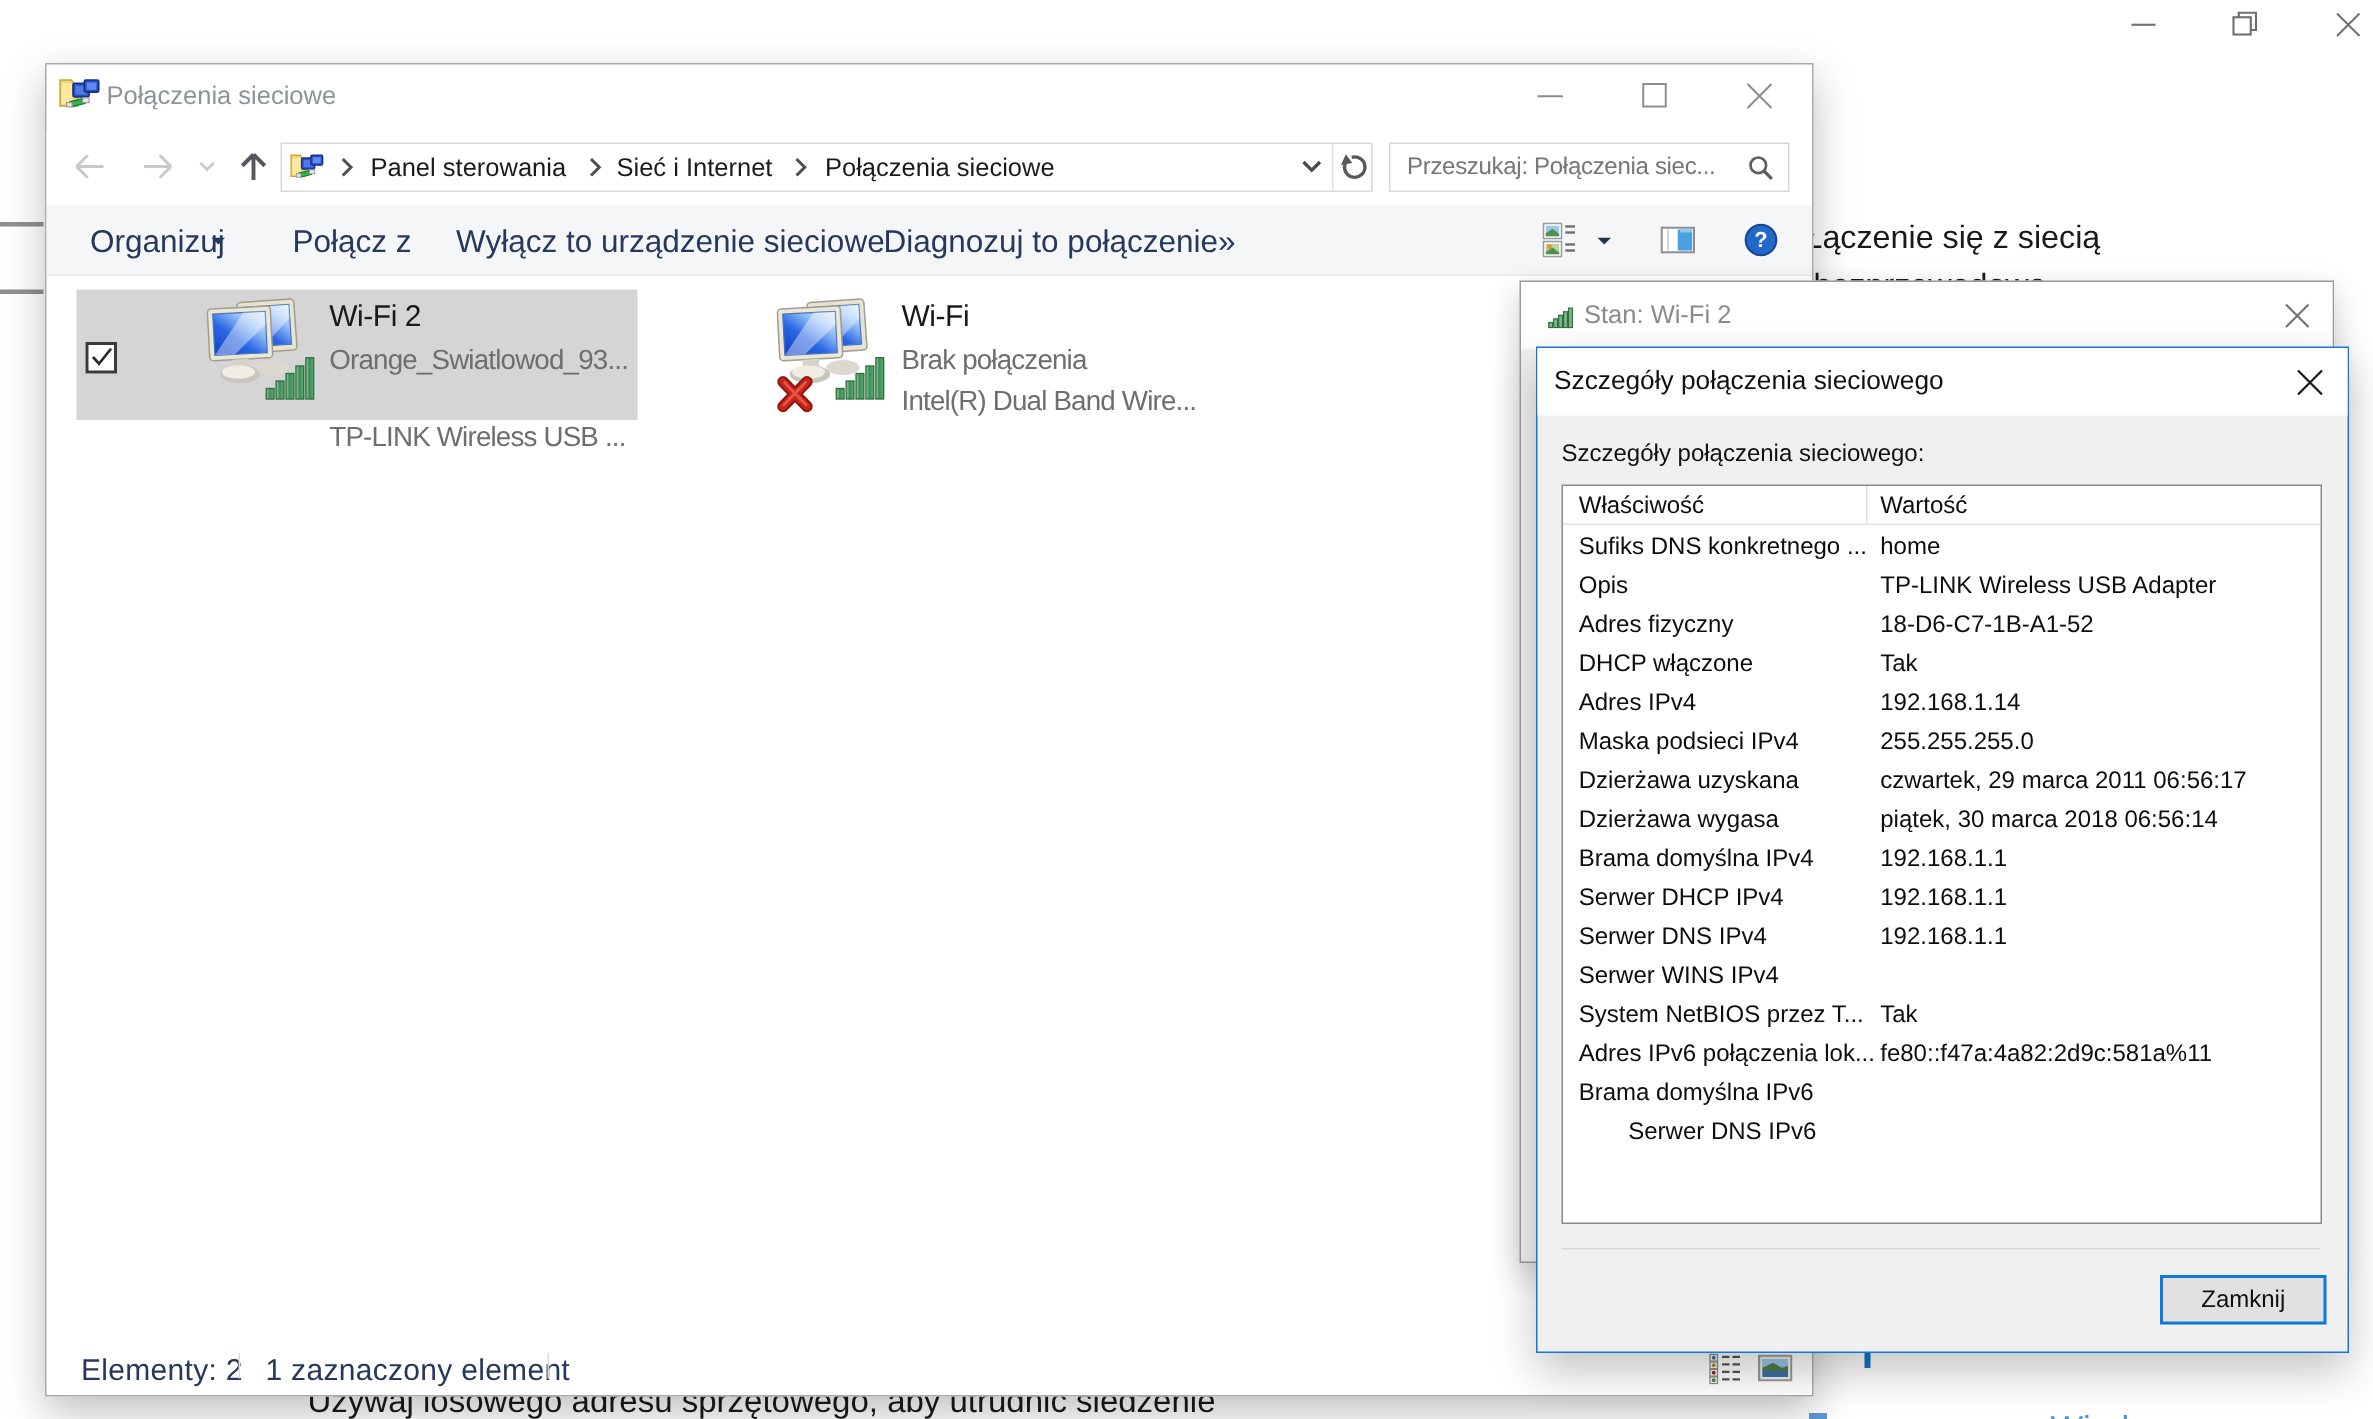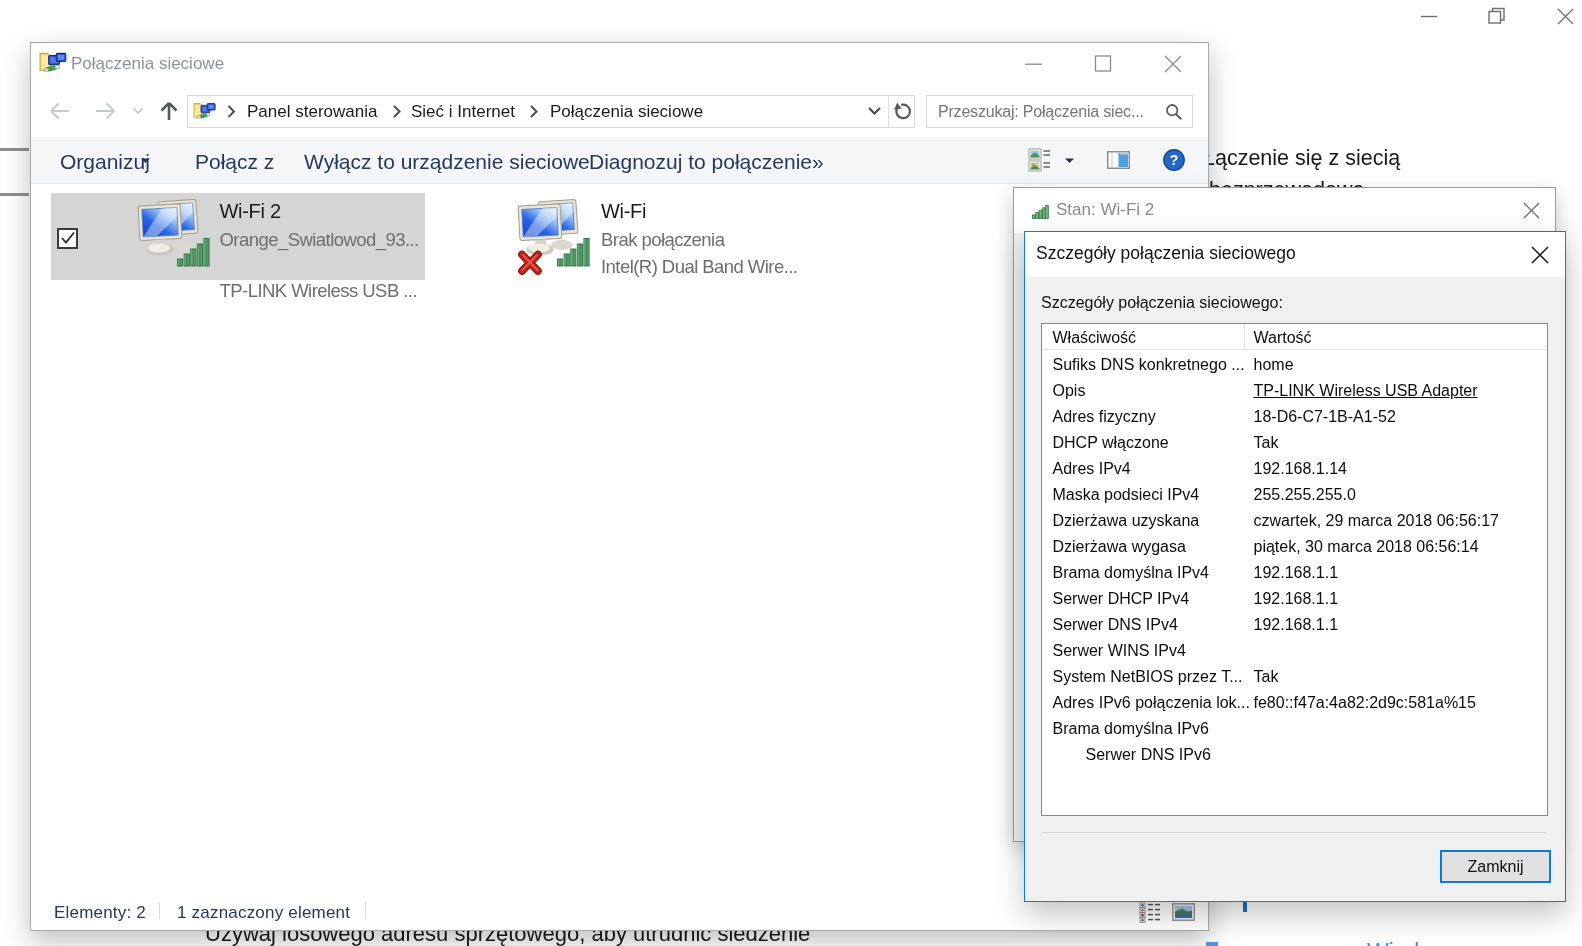--- a/index.html
+++ b/index.html
@@ -22,21 +22,21 @@
     background:#fff; border:1px solid #d8d8d8; }
   .crumb { position:absolute; top:59px; font-size:17px; color:#1b1b1b; line-height:19px; white-space:nowrap; }
   .toolbar { position:absolute; left:0; top:94px; width:100%; height:47px;
     background:#f5f6f7; border-bottom:1px solid #e8eaeb; }
   .tbtxt { position:absolute; top:109px; font-size:21px; color:#26395c; line-height:19px; white-space:nowrap; }
   .item-sel { position:absolute; left:20px; top:150px; width:374px; height:87px; background:#d5d5d5; }
   .itxt1 { position:absolute; font-size:20px; line-height:27px; color:#1a1a1a; white-space:nowrap; letter-spacing:-0.3px; }
   .itxt2 { position:absolute; font-size:18.5px; line-height:27px; color:#6e6e6e; white-space:nowrap; letter-spacing:-0.55px; }
   .checkbox { position:absolute; left:26px; top:185px; width:21px; height:21px;
     background:#fff; border:2px solid #3a3a3a; }
-  .statustxt { position:absolute; font-size:17px; letter-spacing:0.2px; color:#26395c; white-space:nowrap; }
+  .statustxt { position:absolute; font-size:20px; letter-spacing:0.2px; color:#26395c; white-space:nowrap; }
   .statussep { position:absolute; width:1px; height:17px; background:#dcdcdc; }
   
   #stan { position:absolute; left:1013px; top:187px; width:543px; height:655px;
     background:#f0f0f0; border:1px solid #9b9b9b;
     box-shadow:0 8px 20px rgba(0,0,0,.22); }
   #stan .cap { position:absolute; left:0; top:0; width:100%; height:45px; background:#fff; }
   #stan .captxt { position:absolute; left:42px; top:12px; font-size:17px; color:#8b8b8b; }
   
   #dlg { position:absolute; left:1024px; top:231px; width:542px; height:671px;
     background:#f0f0f0; border:1.5px solid #1079d8;
@@ -304,42 +304,42 @@
   </svg>
   <div class="lbl">Szczegóły połączenia sieciowego:</div>
   <div class="listbox">
     <div style="position:absolute; left:202px; top:0; width:1px; height:25px; background:#e2e2e2;"></div>
     <div style="position:absolute; left:0; top:25px; width:100%; height:1px; background:#e2e2e2;"></div>
     <div class="lb-col1" style="top:5px;">Właściwość</div>
     <div class="lb-col2" style="top:5px;">Wartość</div>
     <div class="lb-col1" style="top:32px;">Sufiks DNS konkretnego ...</div>
     <div class="lb-col2" style="top:32px;">home</div>
     <div class="lb-col1" style="top:58px;">Opis</div>
-    <div class="lb-col2" style="top:58px;text-decoration:underline;">TP-LINK Wireless USB Adapter</div>
+    <div class="lb-col2" style="top:58px;">TP-LINK Wireless USB Adapter</div>
     <div class="lb-col1" style="top:84px;">Adres fizyczny</div>
     <div class="lb-col2" style="top:84px;">18-D6-C7-1B-A1-52</div>
     <div class="lb-col1" style="top:110px;">DHCP włączone</div>
     <div class="lb-col2" style="top:110px;">Tak</div>
     <div class="lb-col1" style="top:136px;">Adres IPv4</div>
     <div class="lb-col2" style="top:136px;">192.168.1.14</div>
     <div class="lb-col1" style="top:162px;">Maska podsieci IPv4</div>
     <div class="lb-col2" style="top:162px;">255.255.255.0</div>
     <div class="lb-col1" style="top:188px;">Dzierżawa uzyskana</div>
-    <div class="lb-col2" style="top:188px;">czwartek, 29 marca 2018 06:56:17</div>
+    <div class="lb-col2" style="top:188px;">czwartek, 29 marca 2011 06:56:17</div>
     <div class="lb-col1" style="top:214px;">Dzierżawa wygasa</div>
     <div class="lb-col2" style="top:214px;">piątek, 30 marca 2018 06:56:14</div>
     <div class="lb-col1" style="top:240px;">Brama domyślna IPv4</div>
     <div class="lb-col2" style="top:240px;">192.168.1.1</div>
     <div class="lb-col1" style="top:266px;">Serwer DHCP IPv4</div>
     <div class="lb-col2" style="top:266px;">192.168.1.1</div>
     <div class="lb-col1" style="top:292px;">Serwer DNS IPv4</div>
     <div class="lb-col2" style="top:292px;">192.168.1.1</div>
     <div class="lb-col1" style="top:318px;">Serwer WINS IPv4</div>
     <div class="lb-col1" style="top:344px;">System NetBIOS przez T...</div>
     <div class="lb-col2" style="top:344px;">Tak</div>
     <div class="lb-col1" style="top:370px;">Adres IPv6 połączenia lok...</div>
-    <div class="lb-col2" style="top:370px;">fe80::f47a:4a82:2d9c:581a%15</div>
+    <div class="lb-col2" style="top:370px;">fe80::f47a:4a82:2d9c:581a%11</div>
     <div class="lb-col1" style="top:396px;">Brama domyślna IPv6</div>
     <div class="lb-col1" style="top:422px;margin-left:33px;">Serwer DNS IPv6</div>
   </div>
   <div class="hsep"></div>
   <div class="btn">Zamknij</div>
 </div>
 
 </body></html>

